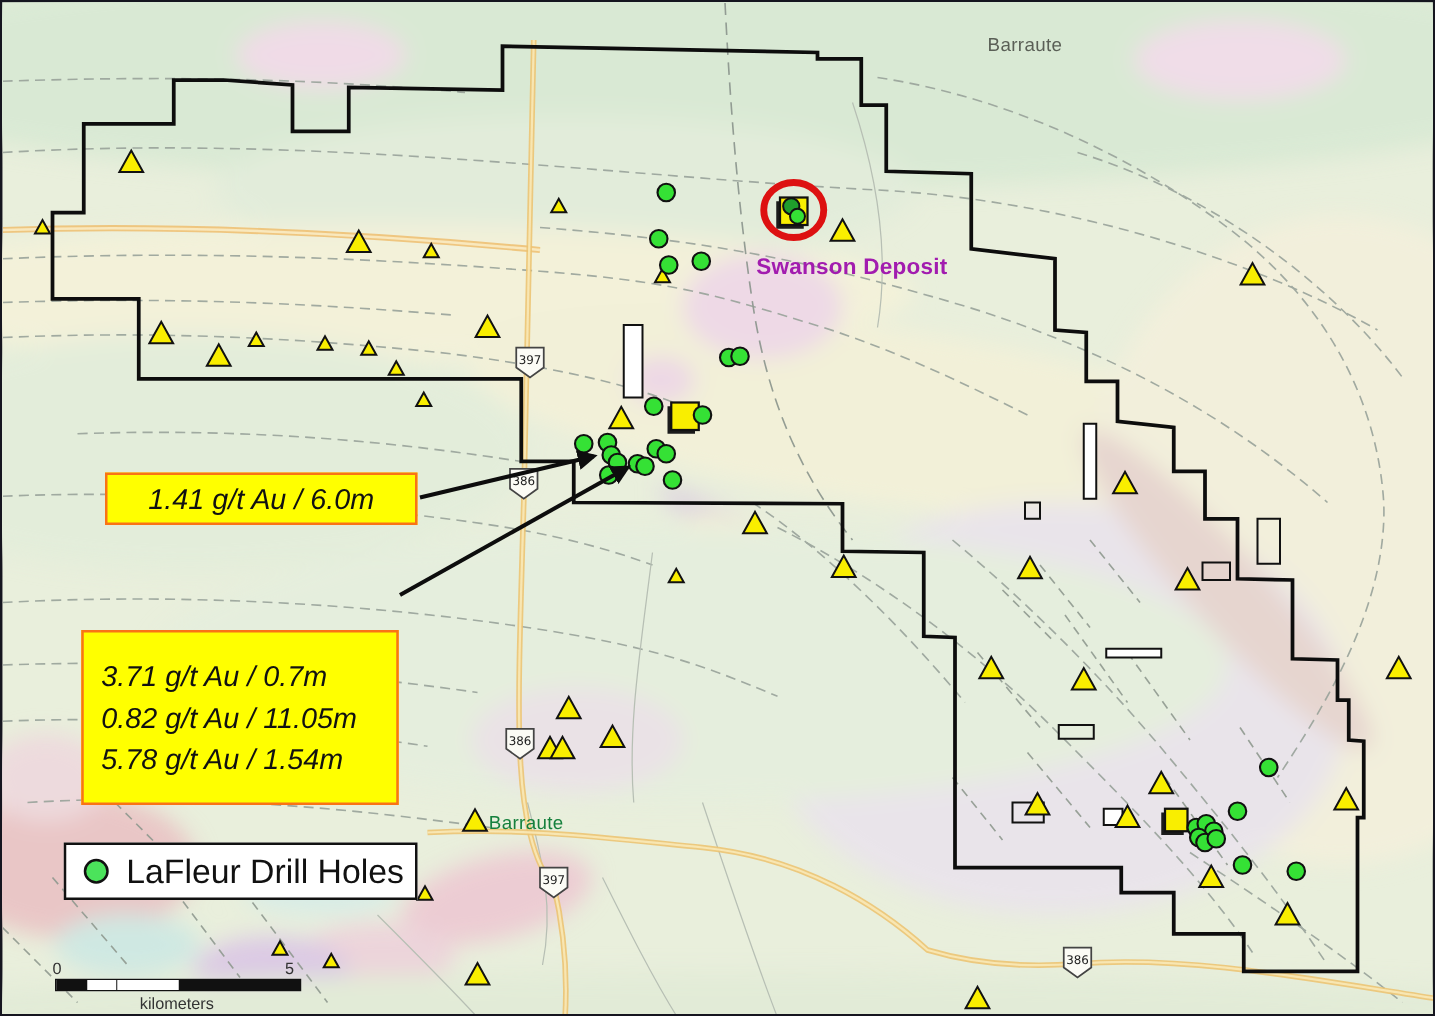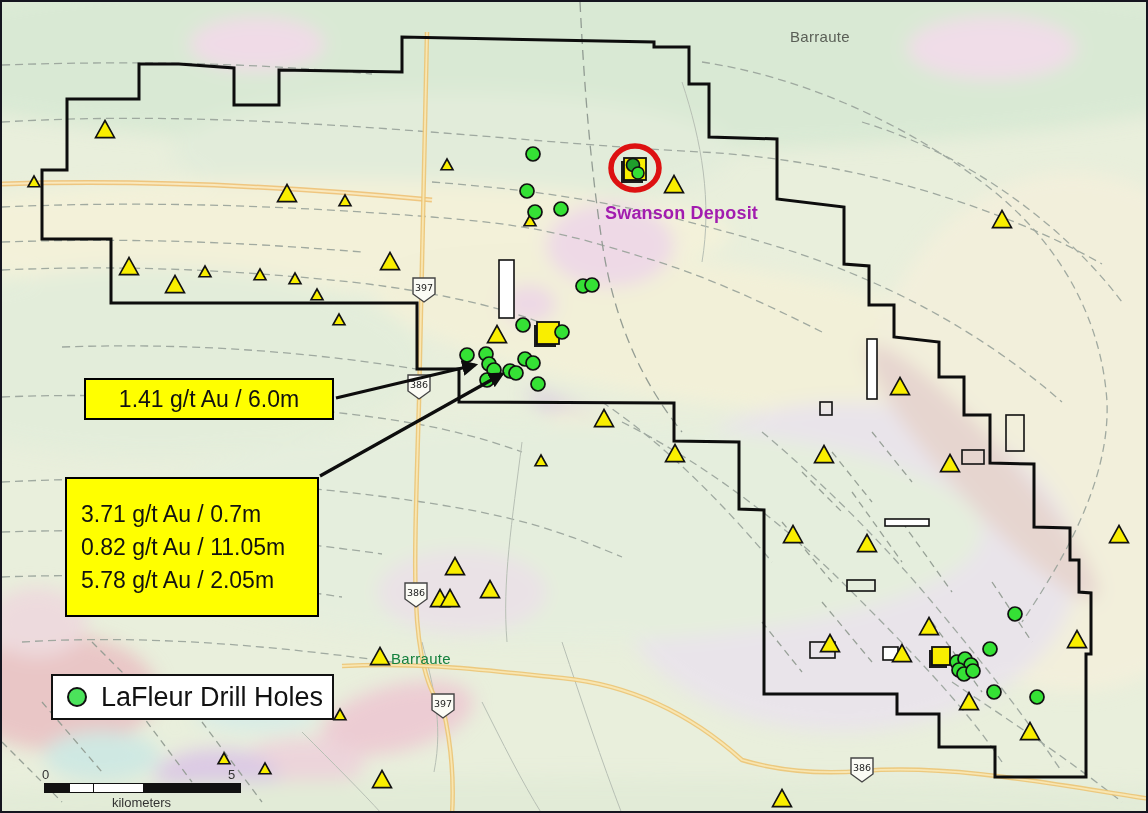--- a/index.html
+++ b/index.html
@@ -6,26 +6,26 @@
   #stage{
     position:relative;width:1148px;height:813px;overflow:hidden;
     background:#e9efdc;border:2px solid #15151f;box-sizing:border-box;
     font-family:"Liberation Sans", sans-serif;
   }
   #map-svg{position:absolute;left:0;top:0;}
   .overlay{position:absolute;z-index:10;}
   .town-label{color:#5a5f56;font-size:15px;letter-spacing:.3px;}
   .deposit-label{color:#a21caf;font-size:18px;font-weight:bold;letter-spacing:.2px;}
   .assay-box{
-    background:#ffff00;border:2px solid #000000;color:#111;
-    font-size:23px;line-height:33px;
+    background:#ffff00;border:2px solid #f97316;color:#111;
+    font-style:italic;font-size:23px;line-height:33px;
     box-sizing:border-box;display:flex;flex-direction:column;justify-content:center;
   }
   .assay-box.single{align-items:center;}
-  .assay-box.multi{padding:16px 14px;}
+  .assay-box.multi{padding:16px 14px;margin-top:27px;}
   .legend-box{
     background:#fff;border:2px solid #111;display:flex;align-items:center;
     box-sizing:border-box;padding:0 14px;gap:14px;
   }
   .legend-dot{
     width:20px;height:20px;border-radius:50%;
     background:#4be35b;border:2.5px solid #111;box-sizing:border-box;flex:0 0 auto;
   }
   .legend-label{font-size:27px;color:#111;white-space:nowrap;}
   .scalebar{width:200px;color:#333;}
@@ -251,21 +251,21 @@
 
   <div class="overlay deposit-label" style="left:603px;top:201px;">Swanson Deposit</div>
 
   <div class="overlay assay-box single" style="left:82px;top:376px;width:250px;height:42px;">
     <div>1.41 g/t Au / 6.0m</div>
   </div>
 
   <div class="overlay assay-box multi" style="left:63px;top:475px;width:254px;height:140px;">
     <div>3.71 g/t Au / 0.7m</div>
     <div>0.82 g/t Au / 11.05m</div>
-    <div>5.78 g/t Au / 2.05m</div>
+    <div>5.78 g/t Au / 1.54m</div>
   </div>
 
   <div class="overlay legend-box" style="left:49px;top:672px;width:283px;height:46px;text-align:center;">
     <span class="legend-dot"></span>
     <span class="legend-label">LaFleur Drill Holes</span>
   </div>
 
   <div class="overlay scalebar" style="left:40px;top:765px;">
     <div class="labels">
       <span class="lbl0">0</span>

